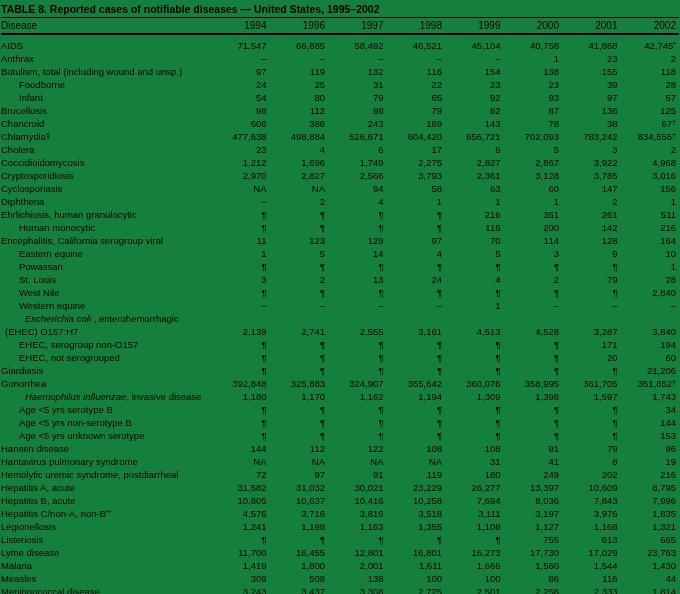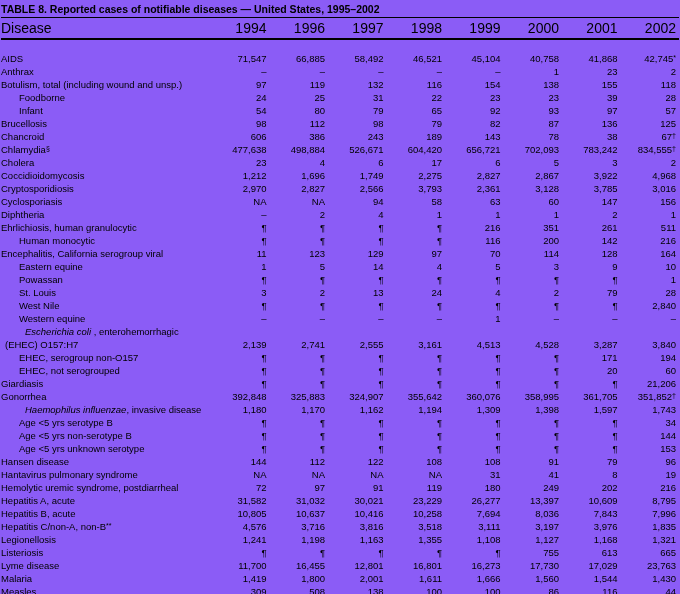--- a/index.html
+++ b/index.html
@@ -1,52 +1,52 @@
 <!DOCTYPE html>
 <html><head>
 <meta charset="utf-8">
 <style>
   html,body{margin:0;padding:0;background:#fff;}
   .page{
     width:680px;height:594px;box-sizing:border-box;
-    background:#8b5cf6;color:#000;
+    background:#15803d;color:#000;
     font-family:"Liberation Sans",sans-serif;
     overflow:hidden;
     padding:0 1px;
   }
   .table-title{
     font-size:10.5px;font-weight:bold;
     padding:3px 0 2px 0;
     letter-spacing:0;
   }
   table.tbl{
     width:678px;border-collapse:collapse;table-layout:fixed;
   }
   col.c-disease{width:210px;}
   col.c-year{width:58.5px;}
   thead tr{
     border-top:1.5px solid #000;
     border-bottom:2px solid #000;
   }
   thead th{
-    font-weight:normal;font-size:14px;
+    font-weight:normal;font-size:10px;
     padding:2px 3px 2px 0;
     text-align:right;white-space:nowrap;
   }
   thead th.disease{text-align:left;padding-left:0;}
   tbody td{
     font-size:9.5px;line-height:13px;height:13px;
     padding:0 3px 0 0;
     text-align:right;white-space:nowrap;vertical-align:bottom;
   }
   tbody td.disease{text-align:left;padding-right:0;overflow:hidden;}
   td.disease.indent-1 .lbl{padding-left:18px;}
   .lbl{line-height:13px;}
   .lbl.line2{padding-left:4px;}
-  tbody tr:first-child td{padding-top:12px;}
+  tbody tr:first-child td{padding-top:4px;}
   sup{
     font-size:7px;line-height:0;
     position:relative;top:-0.6ex;vertical-align:baseline;
   }
   i{padding-left:24px;}
 </style>
 </head>
 <body>
 
 <div class="page">

